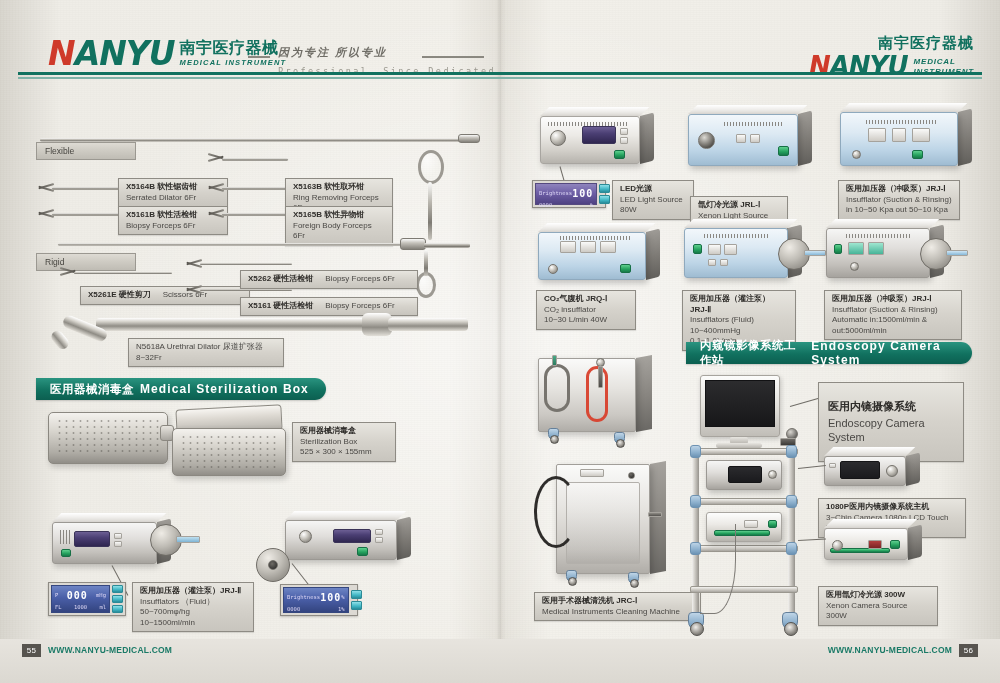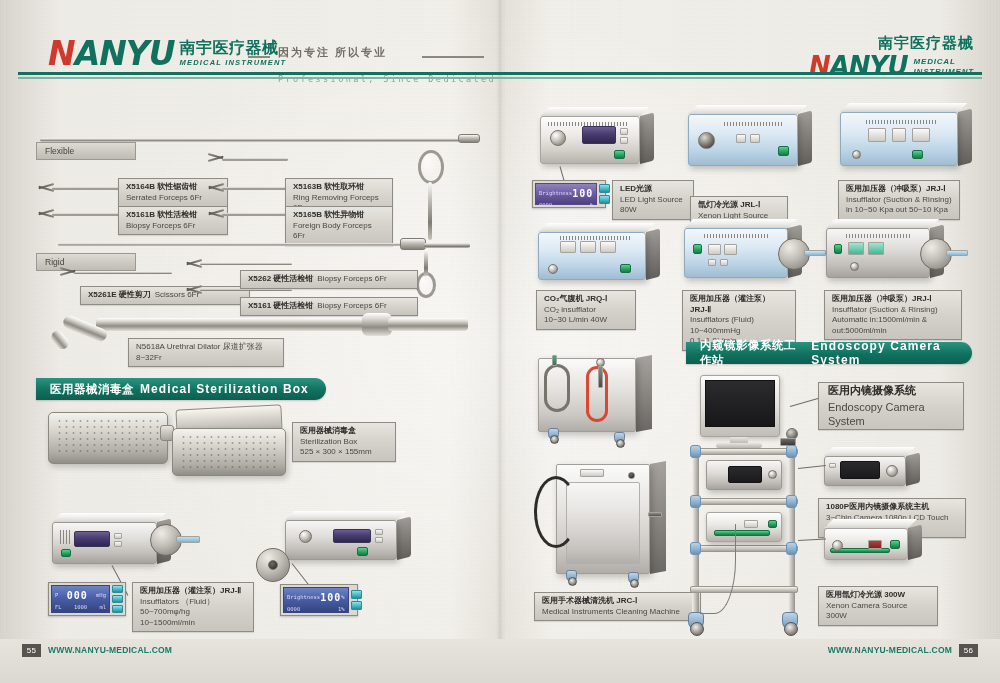--- a/index.html
+++ b/index.html
@@ -40,22 +40,22 @@
     font-size: 33px; letter-spacing: -1px; line-height: .95;
   }
   .nanyu-word .n1 { color: #cf3a2a; }
   .nanyu-word .rest { color: #11715f; }
   .logo-cn-block { margin-left: 5px; padding-bottom: 2px; }
   .logo-cn { color: #11715f; font-size: 16px; font-weight: bold; letter-spacing: .5px; line-height: 1; }
   .logo-en { color: #11715f; font-size: 7.5px; font-weight: bold; font-style: italic; letter-spacing: 1.2px; margin-top: 2px; }
 
   .tag-dash { position: absolute; left: 248px; top: 56px; width: 22px; height: 1.5px; background: #8a8880; }
   .tagline { position: absolute; left: 278px; top: 45px; }
-  .tag-cn { color: #6f6d66; font-size: 11px; letter-spacing: 2px; font-weight: bold; }
-  .tag-en { color: #9a988f; font-size: 8.5px; letter-spacing: 2.4px; font-family: "DejaVu Sans Mono", monospace; margin-top: 14px; }
+  .tag-cn { color: #6f6d66; font-size: 11px; letter-spacing: 2px; font-weight: bold; font-style: italic; }
+  .tag-en { color: #9a988f; font-size: 8.5px; letter-spacing: 2.4px; font-family: "DejaVu Sans Mono", monospace; margin-top: 6px; }
   .tag-dash2 { position: absolute; left: 422px; top: 56px; width: 62px; height: 1.5px; background: #8a8880; }
 
   .logo-right { position: absolute; right: 26px; top: 34px; text-align: right; }
   .lr-cn { color: #11715f; font-size: 15px; font-weight: bold; letter-spacing: 1px; }
   .lr-row { display: flex; align-items: flex-end; justify-content: flex-end; margin-top: 1px; }
   .lr-en { color: #11715f; font-size: 8px; font-weight: bold; font-style: italic; letter-spacing: .8px; line-height: 1.25; text-align: left; margin-left: 6px; padding-bottom: 2px; }
 
   
   .banner {
     position: absolute; height: 22px; border-radius: 0 11px 11px 0;
@@ -71,21 +71,21 @@
     position: absolute;
     background: linear-gradient(180deg, #e7e5df 0%, #d5d2cb 50%, #c8c5be 100%);
     border: 1px solid #8e8b84;
     padding: 3px 7px;
     line-height: 1.32;
     color: #3a3835;
     box-shadow: 0 1px 1px rgba(0,0,0,.10);
   }
   .plate .l-cn { font-size: 8px; font-weight: bold; color: #2f2d2a; display: block; }
   .plate .l-en { font-size: 8px; color: #4a4845; display: block; }
-  .plate.inline { display: flex; gap: 4px; align-items: baseline; }
+  .plate.inline { display: flex; gap: 12px; align-items: baseline; }
   .plate.inline .l-cn, .plate.inline .l-en { display: inline; }
 
   .plate-plain {
     position: absolute;
     background: linear-gradient(180deg, #dedbd4 0%, #cfccc4 45%, #bfbcb4 100%);
     border: 1px solid #9b9891;
     font-size: 8.5px; color: #46443f;
     padding: 3px 8px;
   }
 
@@ -339,21 +339,21 @@
 
   <div class="longscope" style="left:40px; top:138px; width:430px;"></div>
   <div class="scope-hub" style="left:458px; top:134px; width:22px; height:9px;"></div>
 
   <div class="plate-plain" style="left:36px; top:142px; width:100px;">Flexible</div>
 
   <div class="jaw" style="left:38px; top:182px;"></div>
   <div class="shaft" style="left:52px; top:187px; width:94px;"></div>
   <div class="plate" style="left:118px; top:178px; width:110px;">
     <span class="l-cn">X5164B 软性锯齿钳</span>
-    <span class="l-en">Serrated Forceps 6Fr</span>
+    <span class="l-en">Serrated Dilator 6Fr</span>
   </div>
 
   <div class="jaw" style="left:38px; top:208px;"></div>
   <div class="shaft" style="left:52px; top:213px; width:94px;"></div>
   <div class="plate" style="left:118px; top:206px; width:110px;">
     <span class="l-cn">X5161B 软性活检钳</span>
     <span class="l-en">Biopsy Forceps 6Fr</span>
   </div>
 
   <div class="jaw" style="left:208px; top:152px; transform:scaleX(-1);"></div>
@@ -707,21 +707,21 @@
 
   <div class="dev dev-white" style="left:706px; top:512px; width:76px; height:30px;">
     <div class="dev-body"></div>
     <div class="dev-green" style="left:8px; top:18px; width:56px; height:6px;"></div>
     <div class="dev-btn" style="left:38px; top:8px; width:14px; height:8px;"></div>
     <div class="dev-green" style="left:62px; top:8px; width:9px; height:8px;"></div>
   </div>
   <div class="cable" style="left:700px; top:524px; width:36px; height:90px;"></div>
 
   <div class="lead" style="left:790px; top:406px; width:40px; transform:rotate(-16deg);"></div>
-  <div class="plate" style="left:818px; top:382px; width:146px; padding:0 9px;">
+  <div class="plate" style="left:818px; top:382px; width:146px; padding:16px 9px;">
     <span class="l-cn" style="font-size:11px;">医用内镜摄像系统</span>
     <span class="l-en" style="font-size:11px; margin-top:2px;">Endoscopy Camera System</span>
   </div>
 
   <div class="dev dev-grey" style="left:824px; top:456px; width:82px; height:30px;">
     <div class="dev-top"></div>
     <div class="dev-side"></div>
     <div class="dev-body"></div>
     <div class="dev-screen dark" style="left:16px; top:5px; width:40px; height:18px;"></div>
     <div class="dev-knob" style="left:62px; top:9px; width:12px; height:12px;"></div>

